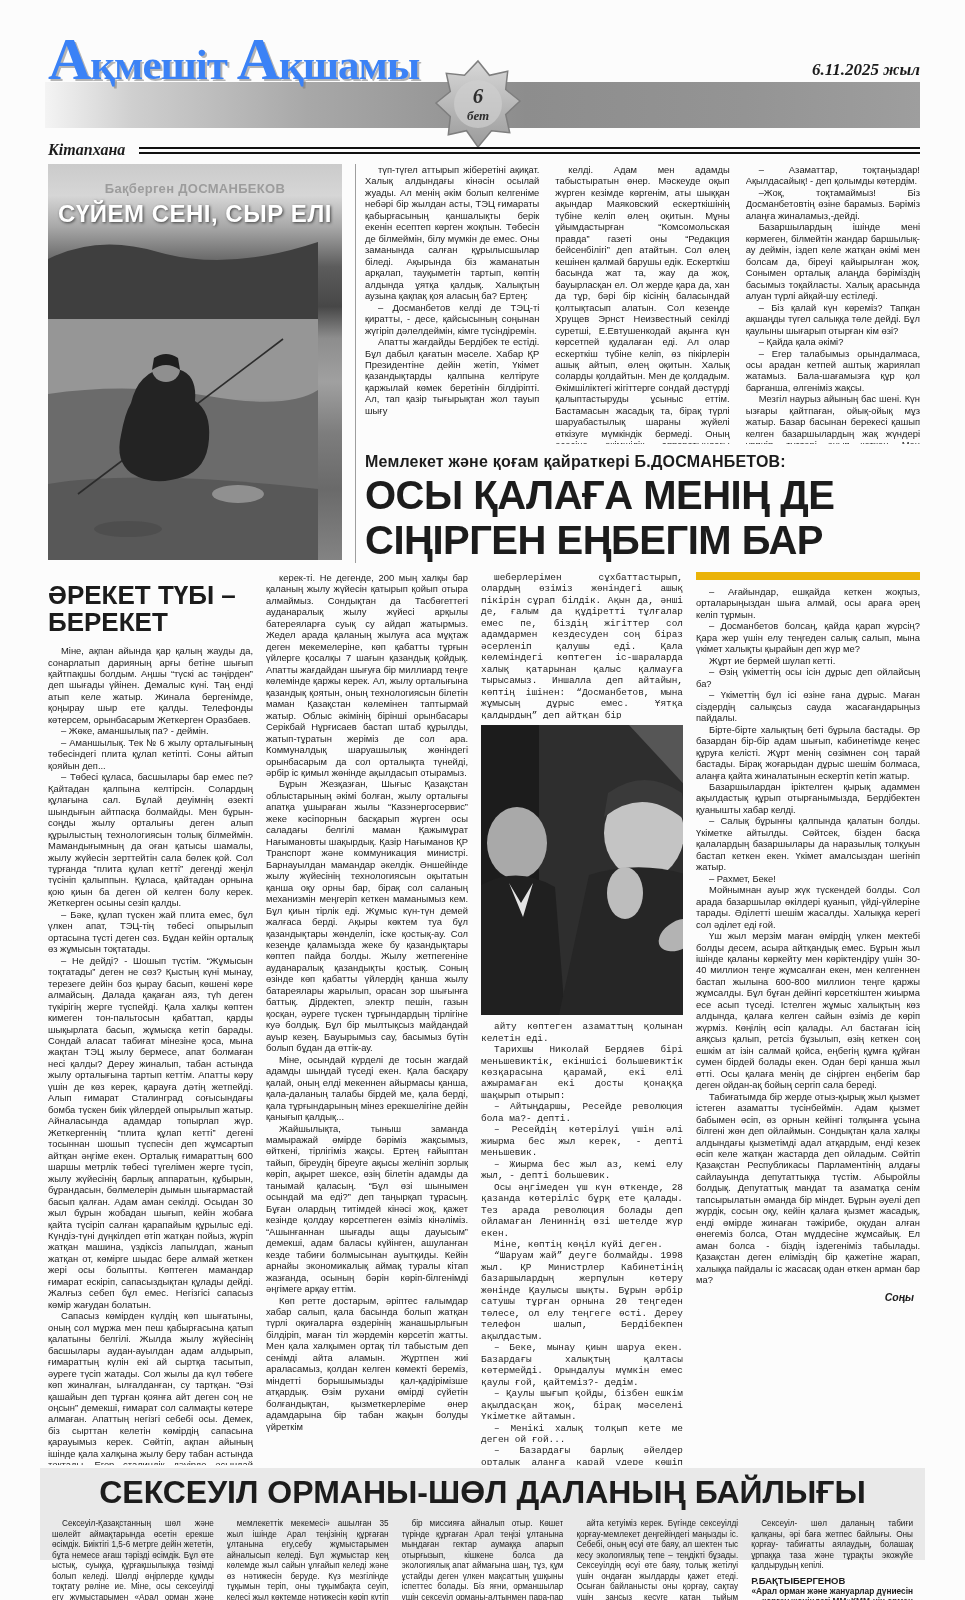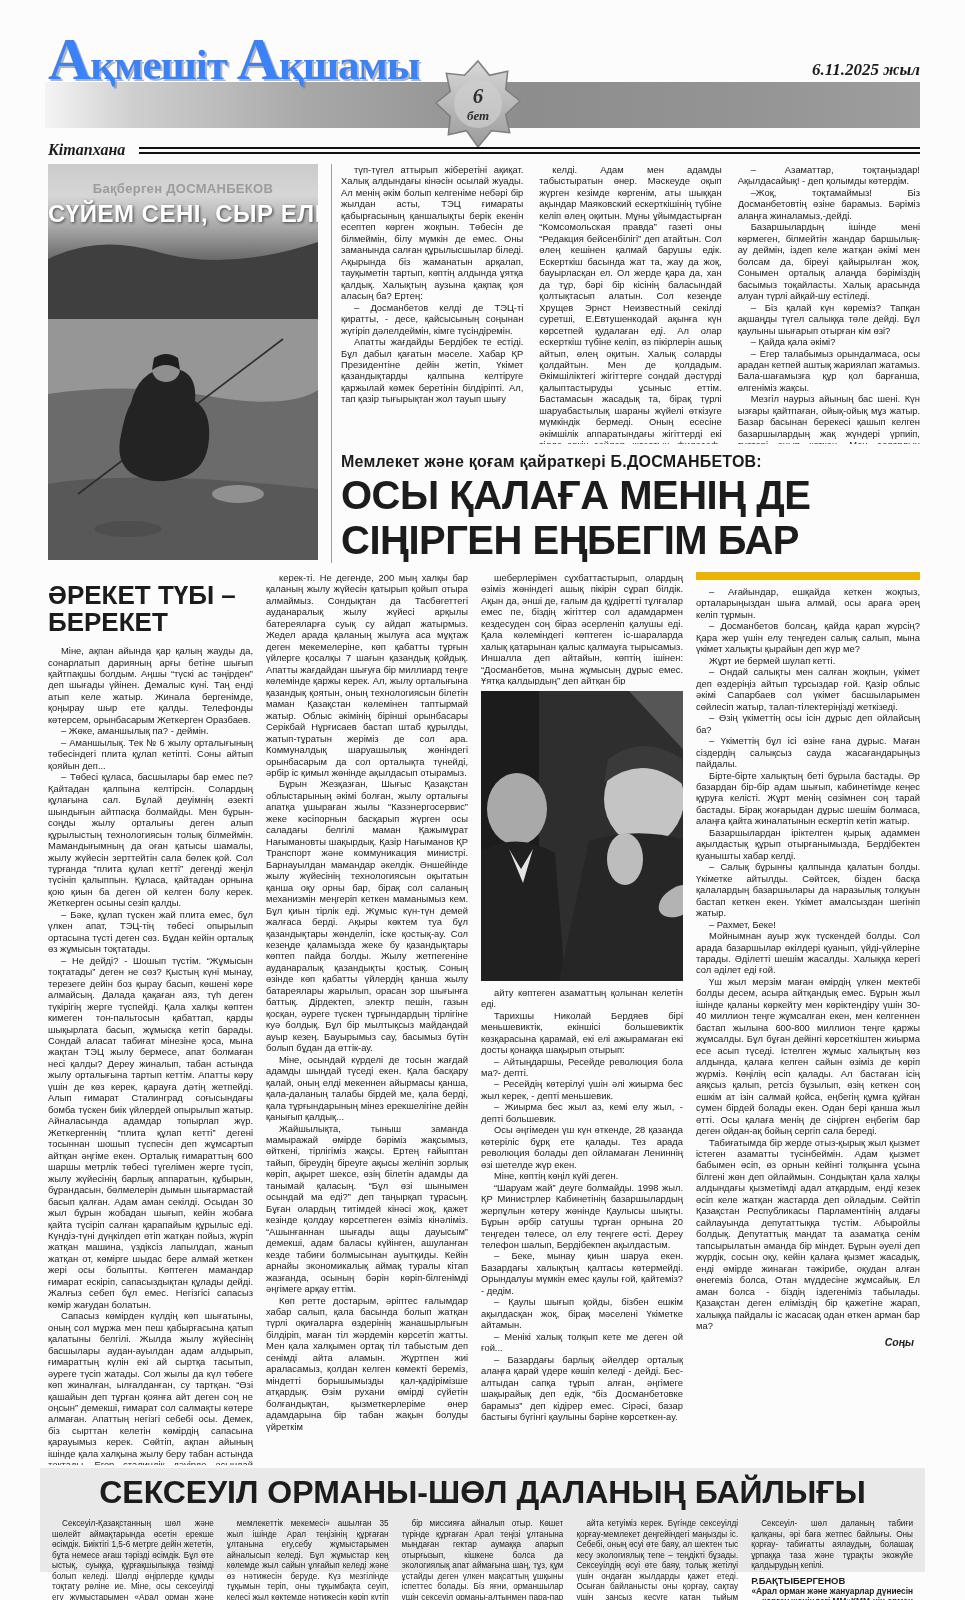--- a/index.html
+++ b/index.html
@@ -17,46 +17,46 @@
   .star-wrap svg{display:block;}
   .star-num{position:absolute;left:0;right:0;top:26px;font-family:"Liberation Serif",serif;
       font-weight:bold;font-style:italic;font-size:21px;color:#2e2e2e;}
   .star-lbl{position:absolute;left:0;right:0;top:50px;font-family:"Liberation Serif",serif;
       font-weight:bold;font-style:italic;font-size:13px;color:#2e2e2e;}
   .section-row{position:absolute;left:48px;top:141px;width:872px;display:flex;align-items:center;}
   .section-label{font-family:"Liberation Serif",serif;font-weight:bold;font-style:italic;font-size:16px;white-space:nowrap;}
   .section-rule{flex:1;margin-left:14px;height:3px;border-top:2px solid #101010;border-bottom:2px solid #101010;}
   
   .feature{position:absolute;left:48px;top:164px;width:872px;display:flex;gap:13px;}
-  .feat-photo{position:relative;width:270px;height:396px;flex:none;overflow:hidden;
+  .feat-photo{position:relative;width:294px;height:396px;flex:none;overflow:hidden;
       background:linear-gradient(180deg,#cbcbcb 0%,#d6d6d6 8%,#a7a7a7 16%,#5c5c5c 26%,#474747 36%,
                  #8d8d8d 44%,#a0a0a0 55%,#7d7d7d 68%,#6a6a6a 82%,#838383 100%);}
   .feat-byline{position:absolute;left:0;right:0;top:17px;text-align:center;font-weight:bold;
       font-size:13px;color:#9c9c9c;letter-spacing:.3px;}
   .feat-title{position:absolute;left:0;right:0;top:36px;text-align:center;font-weight:bold;
       font-size:24px;color:#ffffff;letter-spacing:.5px;text-shadow:1px 1px 3px rgba(0,0,0,.65);white-space:nowrap;}
   .feat-right{flex:1;border-left:1px solid #9e9e9e;padding-left:9px;display:flex;flex-direction:column;}
   .top-cols{display:flex;gap:16px;height:280px;overflow:hidden;font-size:9.4px;}
   .tcol{flex:1;overflow:hidden;}
   .kicker{margin-top:9px;font-size:16px;font-weight:bold;letter-spacing:.2px;}
   .headline{font-size:40px;font-weight:800;line-height:1.12;letter-spacing:-.5px;margin-top:2px;}
   
   .main-cols{position:absolute;left:48px;top:572px;width:872px;height:893px;display:flex;gap:13px;overflow:hidden;}
   .mcol{overflow:hidden;font-size:9.4px;}
   .mcol1{flex:0 0 205px;}
   .mcol2{flex:0 0 202px;}
-  .mcol3{flex:0 0 202px;}
+  .mcol3{flex:0 0 202px;font-family:Liberation Mono, monospace;}
   .mcol4{flex:1;border-top:8px solid #eab308;padding-top:6px;}
   .subhead{font-size:26px;font-weight:800;line-height:1.04;margin:10px 0 9px;}
   .para{margin:0;line-height:1.22;text-align:justify;text-indent:13px;}
   .mid-photo{position:relative;z-index:2;width:330px;height:290px;margin:4px 0 6px -52px;
       box-shadow:0 0 0 6px #fcfcfc;background:#222;overflow:hidden;}
   .ending{margin-top:5px;text-align:right;font-weight:bold;font-style:italic;font-size:10.5px;padding-right:6px;}
   
-  .bottom{position:absolute;left:40px;top:1468px;width:885px;height:104px;background:#e9e9e9;
+  .bottom{position:absolute;left:40px;top:1468px;width:885px;height:92px;background:#e9e9e9;
       padding:6px 12px 0 12px;box-sizing:border-box;}
   .bottom-headline{text-align:center;font-size:32px;font-weight:800;letter-spacing:0;margin:0 0 8px;white-space:nowrap;}
   .bottom-cols{display:flex;gap:13px;height:86px;overflow:hidden;font-size:8.2px;}
   .bcol{flex:1;overflow:hidden;}
   .bcol .para{line-height:1.28;text-indent:10px;}
   .sig-name{margin-top:3px;font-weight:bold;font-size:9.5px;}
   .sig-role{text-align:right;font-weight:bold;font-size:8.3px;line-height:1.3;}
 </style>
 </head>
 <body>
@@ -188,21 +188,20 @@
           <p class="para">– Менікі халық толқып кете ме деген ой ғой...</p>
           <p class="para">– Базардағы барлық әйелдер орталық алаңға қарай үдере көшіп келеді - дейді. Бес-алтыдан сапқа тұрып алған, әңгімеге шақырайық деп едік, “біз Досманбетовке барамыз” деп кідірер емес. Сірәсі, базар бастығы бүгінгі қаулыны бәріне көрсеткен-ау.</p>
         </div>
     </div>
 
     <div class="mcol mcol4">
       <div>
           <p class="para">– Ағайындар, ешқайда кеткен жоқпыз, орталарыңыздан шыға алмай, осы араға әрең келіп тұрмын.</p>
           <p class="para">– Досманбетов болсаң, қайда қарап жүрсің? Қара жер үшін елу теңгеден салық салып, мына үкімет халықты қырайын деп жүр ме?</p>
           <p class="para">Жұрт ие бермей шулап кетті.</p>
-          <p class="para">– Ондай салықты мен салған жоқпын, үкімет деп өздеріңіз айтып тұрсыздар ғой. Қазір облыс әкімі Сапарбаев сол үкімет басшыларымен сөйлесіп жатыр, талап-тілектеріңізді жеткізеді.</p>
           <p class="para">– Өзің үкіметтің осы ісін дұрыс деп ойлайсың ба?</p>
           <p class="para">– Үкіметтің бұл ісі өзіне ғана дұрыс. Маған сіздердің салықсыз сауда жасағандарыңыз пайдалы.</p>
           <p class="para">Бірте-бірте халықтың беті бұрыла бастады. Әр базардан бір-бір адам шығып, кабинетімде кеңес құруға келісті. Жұрт менің сөзімнен соң тарай бастады. Бірақ жоғарыдан дұрыс шешім болмаса, алаңға қайта жиналатынын ескертіп кетіп жатыр.</p>
           <p class="para">Базаршылардан іріктелген қырық адаммен ақылдастық құрып отырғанымызда, Бердібектен қуанышты хабар келді.</p>
           <p class="para">– Салық бұрынғы қалпында қалатын болды. Үкіметке айтылды. Сөйтсек, бізден басқа қалалардың базаршылары да наразылық толқуын бастап кеткен екен. Үкімет амалсыздан шегініп жатыр.</p>
           <p class="para">– Рахмет, Беке!</p>
           <p class="para">Мойнымнан ауыр жүк түскендей болды. Сол арада базаршылар өкілдері қуанып, үйді-үйлеріне тарады. Әділетті шешім жасалды. Халыққа керегі сол әділет еді ғой.</p>
           <p class="para">Үш жыл мерзім маған өмірдің үлкен мектебі болды десем, асыра айтқандық емес. Бұрын жыл ішінде қаланы көркейту мен көріктендіру үшін 30-40 миллион теңге жұмсалған екен, мен келгеннен бастап жылына 600-800 миллион теңге қаржы жұмсалды. Бұл бұған дейінгі көрсеткіштен жиырма есе асып түседі. Істелген жұмыс халықтың көз алдында, қалаға келген сайын өзіміз де көріп жүрміз. Көңілің өсіп қалады. Ал бастаған ісің аяқсыз қалып, ретсіз бұзылып, өзің кеткен соң ешкім ат ізін салмай қойса, еңбегің құмға құйған сумен бірдей болады екен. Одан бері қанша жыл өтті. Осы қалаға менің де сіңірген еңбегім бар деген ойдан-ақ бойың сергіп сала береді.</p>
           <p class="para">Табиғатымда бір жерде отыз-қырық жыл қызмет істеген азаматты түсінбеймін. Адам қызмет бабымен өсіп, өз орнын кейінгі толқынға ұсына білгені жөн деп ойлаймын. Сондықтан қала халқы алдындағы қызметімді адал атқардым, енді кезек өсіп келе жатқан жастарда деп ойладым. Сөйтіп Қазақстан Республикасы Парламентінің алдағы сайлауында депутаттыққа түстім. Абыройлы болдық. Депутаттық мандат та азаматқа сенім тапсырылатын әманда бір міндет. Бұрын әуелі деп жүрдік, сосын оқу, кейін қалаға қызмет жасадық, енді өмірде жинаған тәжірибе, оқудан алған өнегеміз болса, Отан мүддесіне жұмсайық. Ел аман болса - біздің іздегеніміз табылады. Қазақстан деген еліміздің бір қажетіне жарап, халыққа пайдалы іс жасасақ одан өткен арман бар ма?</p>
         </div>

